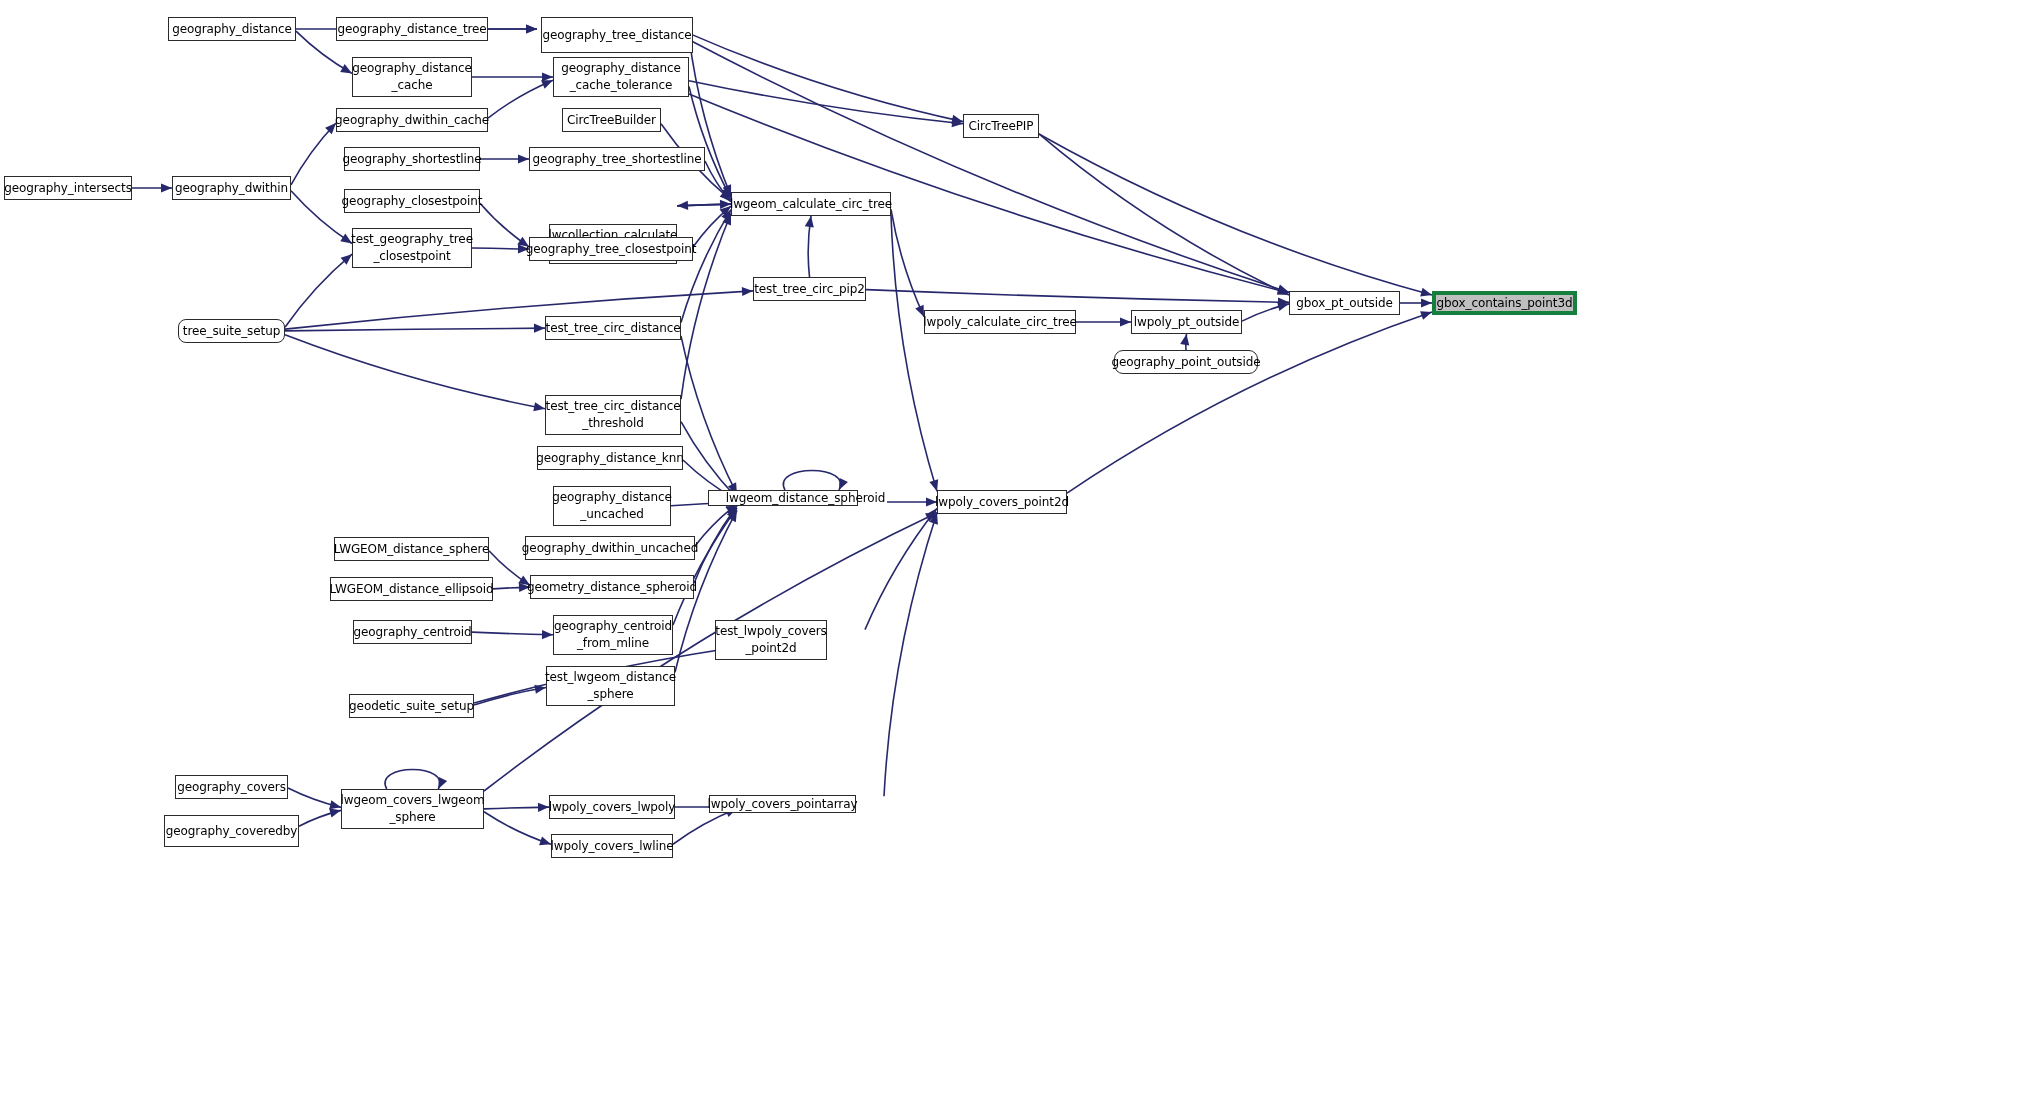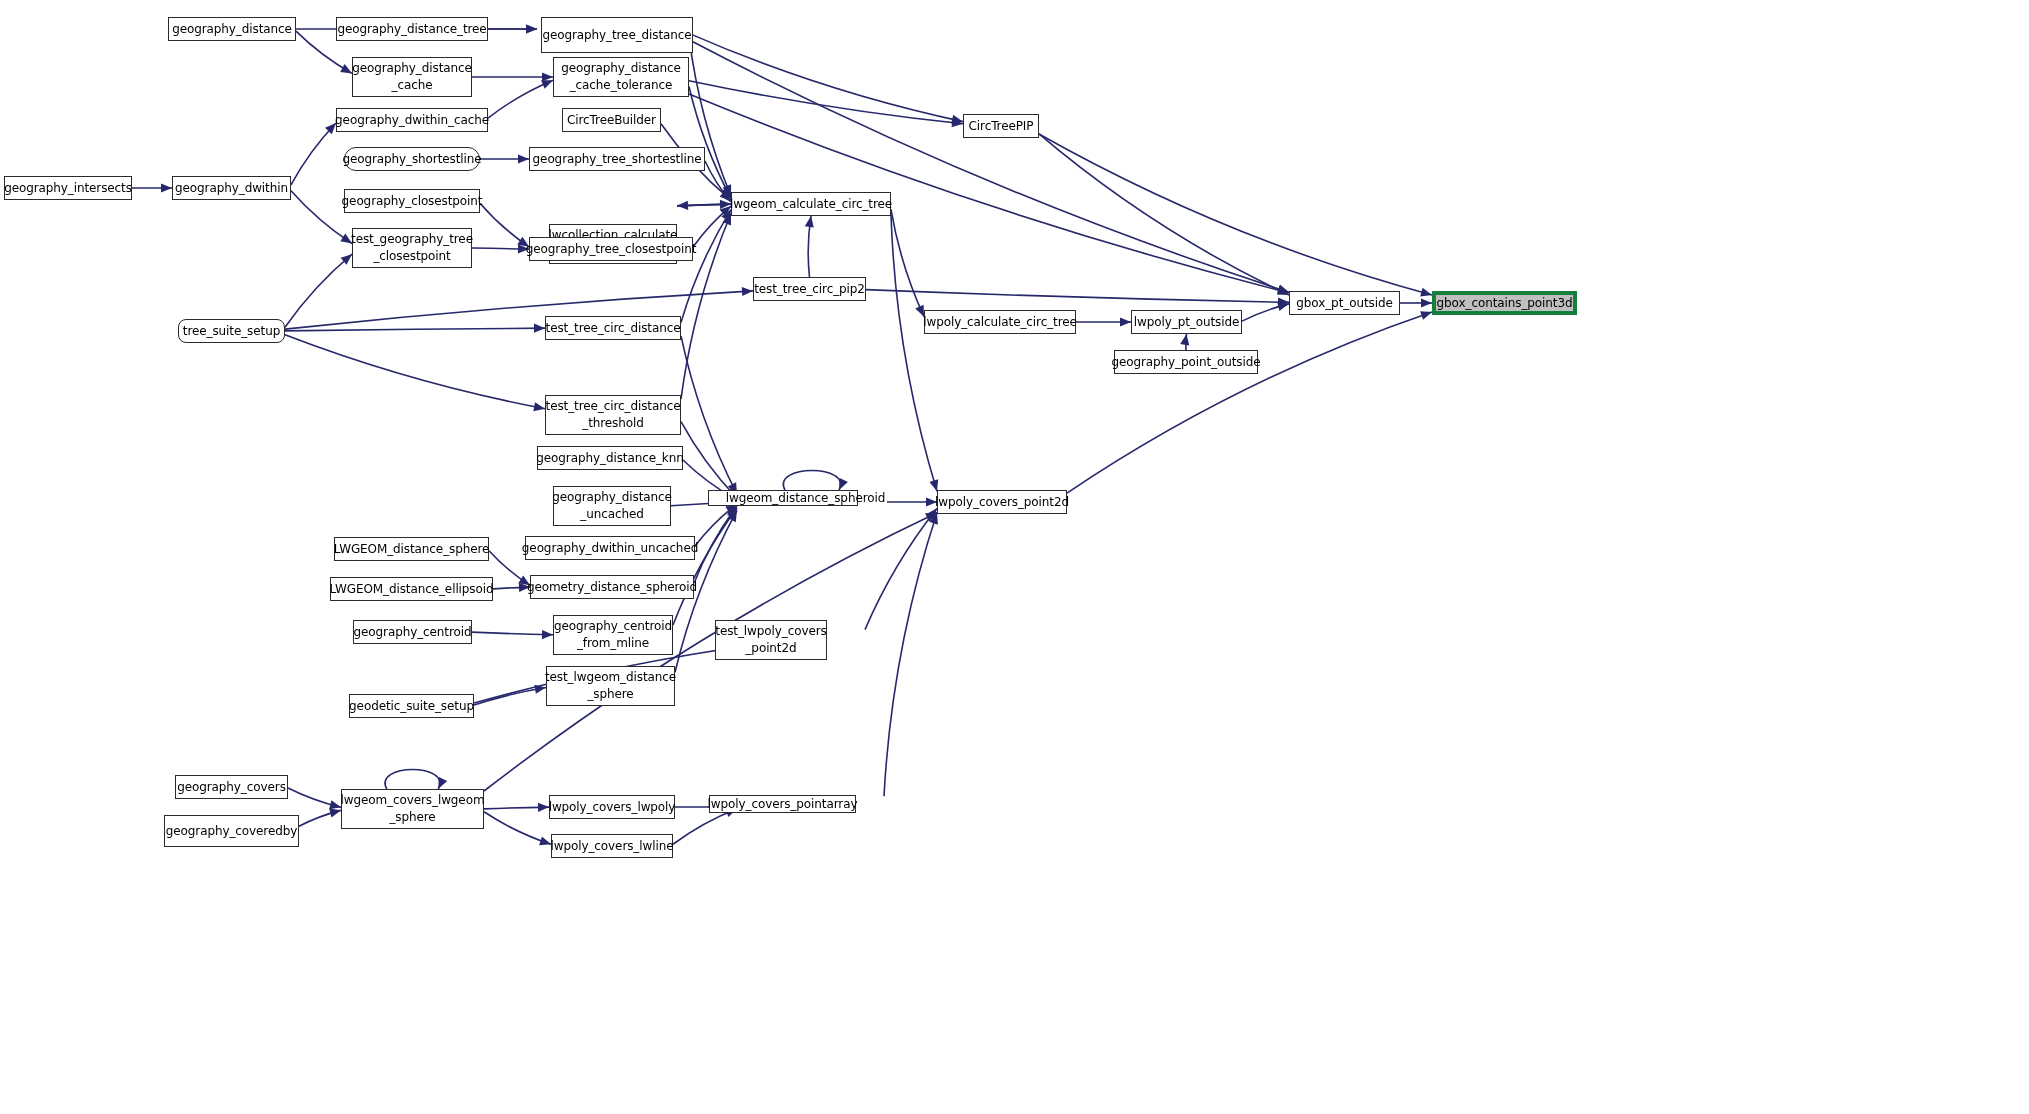--- a/index.html
+++ b/index.html
@@ -319,39 +319,39 @@
       <div class="node" style="left: 168px; top: 17px; width: 128px; height: 24px;">geography_distance</div>
       <div class="node" style="left: 336px; top: 17px; width: 152px; height: 24px;">geography_distance_tree</div>
       <div class="node" style="left: 541px; top: 17px; width: 152px; height: 36px;">geography_tree_distance</div>
       <div class="node" style="left: 352px; top: 57px; width: 120px; height: 40px;">geography_distance
 _cache</div>
       <div class="node" style="left: 553px; top: 57px; width: 136px; height: 40px;">geography_distance
 _cache_tolerance</div>
       <div class="node" style="left: 963px; top: 114px; width: 76px; height: 24px;">CircTreePIP</div>
       <div class="node" style="left: 336px; top: 108px; width: 152px; height: 24px;">geography_dwithin_cache</div>
       <div class="node" style="left: 562px; top: 108px; width: 99px; height: 24px;">CircTreeBuilder</div>
-      <div class="node" style="left: 344px; top: 147px; width: 136px; height: 24px; border-radius: 12px;">geography_shortestline</div>
+      <div class="node" style="left: 344px; top: 147px; width: 136px; height: 24px;">geography_shortestline</div>
       <div class="node" style="left: 529px; top: 147px; width: 176px; height: 24px;">geography_tree_shortestline</div>
       <div class="node" style="left: 4px; top: 176px; width: 128px; height: 24px;">geography_intersects</div>
       <div class="node" style="left: 172px; top: 176px; width: 119px; height: 24px;">geography_dwithin</div>
       <div class="node" style="left: 344px; top: 189px; width: 136px; height: 24px;">geography_closestpoint</div>
       <div class="node" style="left: 549px; top: 186px; width: 128px; height: 40px; margin-top: 38px;">lwcollection_calculate
 _circ_tree</div>
       <div class="node" style="left: 731px; top: 192px; width: 160px; height: 24px;">lwgeom_calculate_circ_tree</div>
       <div class="node" style="left: 352px; top: 228px; width: 120px; height: 40px;">test_geography_tree
 _closestpoint</div>
       <div class="node" style="left: 529px; top: 237px; width: 164px; height: 24px;">geography_tree_closestpoint</div>
       <div class="node" style="left: 753px; top: 277px; width: 113px; height: 24px;">test_tree_circ_pip2</div>
       <div class="node" style="left: 1289px; top: 291px; width: 111px; height: 24px;">gbox_pt_outside</div>
       <div class="node highlight" style="left: 1432px; top: 291px; width: 145px; height: 24px;">gbox_contains_point3d</div>
       <div class="node" style="left: 178px; top: 319px; width: 107px; height: 24px; border-radius: 8px;">tree_suite_setup</div>
       <div class="node" style="left: 545px; top: 316px; width: 136px; height: 24px;">test_tree_circ_distance</div>
       <div class="node" style="left: 924px; top: 310px; width: 152px; height: 24px;">lwpoly_calculate_circ_tree</div>
       <div class="node" style="left: 1131px; top: 310px; width: 111px; height: 24px;">lwpoly_pt_outside</div>
-      <div class="node" style="left: 1114px; top: 350px; width: 144px; height: 24px;">geography_point_outside</div>
+      <div class="node" style="left: 1114px; top: 350px; width: 144px; height: 24px; border-radius: 9px;">geography_point_outside</div>
       <div class="node" style="left: 545px; top: 395px; width: 136px; height: 40px;">test_tree_circ_distance
 _threshold</div>
       <div class="node" style="left: 537px; top: 446px; width: 146px; height: 24px;">geography_distance_knn</div>
       <div class="node" style="left: 553px; top: 486px; width: 118px; height: 40px;">geography_distance
 _uncached</div>
       <div class="node" style="left: 708px; top: 490px; width: 150px; height: 16px; padding-left: 48px;">lwgeom_distance_spheroid</div>
       <div class="node" style="left: 937px; top: 490px; width: 130px; height: 24px;">lwpoly_covers_point2d</div>
       <div class="node" style="left: 334px; top: 537px; width: 155px; height: 24px;">LWGEOM_distance_sphere</div>
       <div class="node" style="left: 525px; top: 536px; width: 170px; height: 24px;">geography_dwithin_uncached</div>
       <div class="node" style="left: 330px; top: 577px; width: 163px; height: 24px;">LWGEOM_distance_ellipsoid</div>

